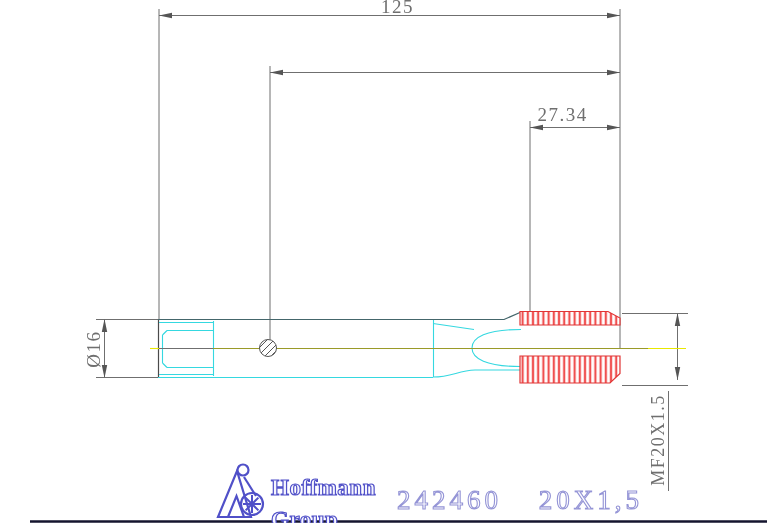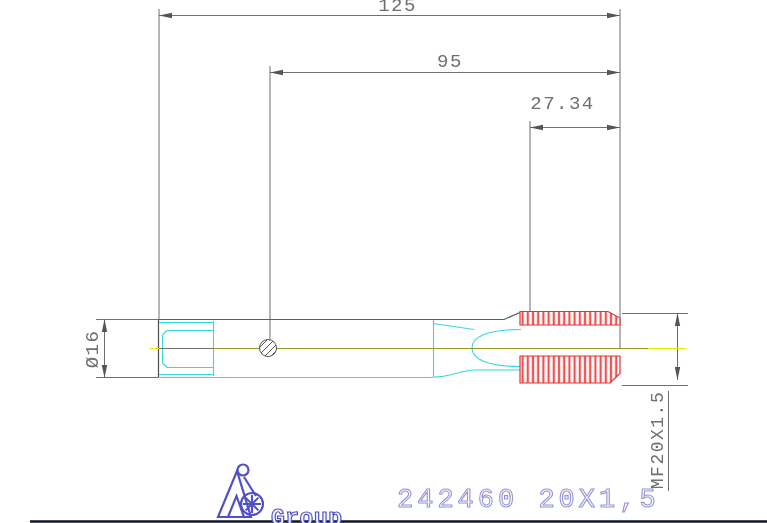--- a/index.html
+++ b/index.html
@@ -1,27 +1,27 @@
 <!DOCTYPE html>
 <html><head>
 <meta charset="utf-8">
 <style>
   html,body{margin:0;padding:0;background:#fff;}
   #canvas{position:relative;width:767px;height:523px;background:#ffffff;overflow:hidden;
-          font-family:Liberation Mono, monospace;}
+          font-family:Liberation Serif, serif;}
   #geom{position:absolute;left:0;top:0;}
   .dim{position:absolute;color:#6f6f6f;font-size:19px;line-height:17px;letter-spacing:1.5px;
        text-align:center;font-weight:400;white-space:nowrap;}
   .rot{transform:rotate(-90deg);transform-origin:center;}
   .brand{position:absolute;font-weight:700;font-size:23px;line-height:21px;color:#f5f5ff;
          -webkit-text-stroke:1.2px #5050c8;letter-spacing:.5px;white-space:nowrap;}
   .partline{position:absolute;left:397px;top:488px;font-size:27px;line-height:25px;color:#fdfdff;
          -webkit-text-stroke:1.1px #9494d6;letter-spacing:4px;white-space:nowrap;}
   .partline span{display:inline-block;}
-  .partline .gap{}
+  .partline .gap{margin-left:26px;}
 </style>
 </head>
 <body>
 
 <div id="canvas">
 
   <svg id="geom" width="767" height="523" viewBox="0 0 767 523">
     <defs>
       <pattern id="teeth" patternUnits="userSpaceOnUse" x="520" y="0" width="5.2" height="523">
         <rect x="0" y="0" width="5.2" height="523" fill="#ffffff"></rect>
@@ -99,28 +99,28 @@
       <g stroke-width="2">
         <path d="M252,495 V513 M243,504 H261 M245.6,497.6 L258.4,510.4 M258.4,497.6 L245.6,510.4"></path>
       </g>
     </g>
 
     <path d="M30,521.5 H767" stroke="#14142e" stroke-width="2.4" fill="none"></path>
   </svg>
 
   <div class="dim" style="left:165px;top:-2px;width:465px;">125</div>
 
-  <div class="dim" style="left:270px;top:54px;width:360px;">95</div>
 
-  <div class="dim" style="left:515px;top:96px;width:95px;">27.34</div>
+  <div class="dim" style="left:515px;top:106px;width:95px;">27.34</div>
 
   <div class="dim rot" style="left:65px;top:339px;width:60px;height:20px;">Ø16</div>
 
   <div class="dim rot" style="left:602px;top:430px;width:115px;height:20px;font-size:18px;">MF20X1.5</div>
 
+  <div class="brand" style="left:271px;top:477px;">Hoffmann</div>
   <div class="brand" style="left:271px;top:509px;">Group</div>
 
   <div class="partline">
     <span>242460</span>
     <span class="gap">20X1,5</span>
   </div>
 
 </div>
 
 </body></html>

